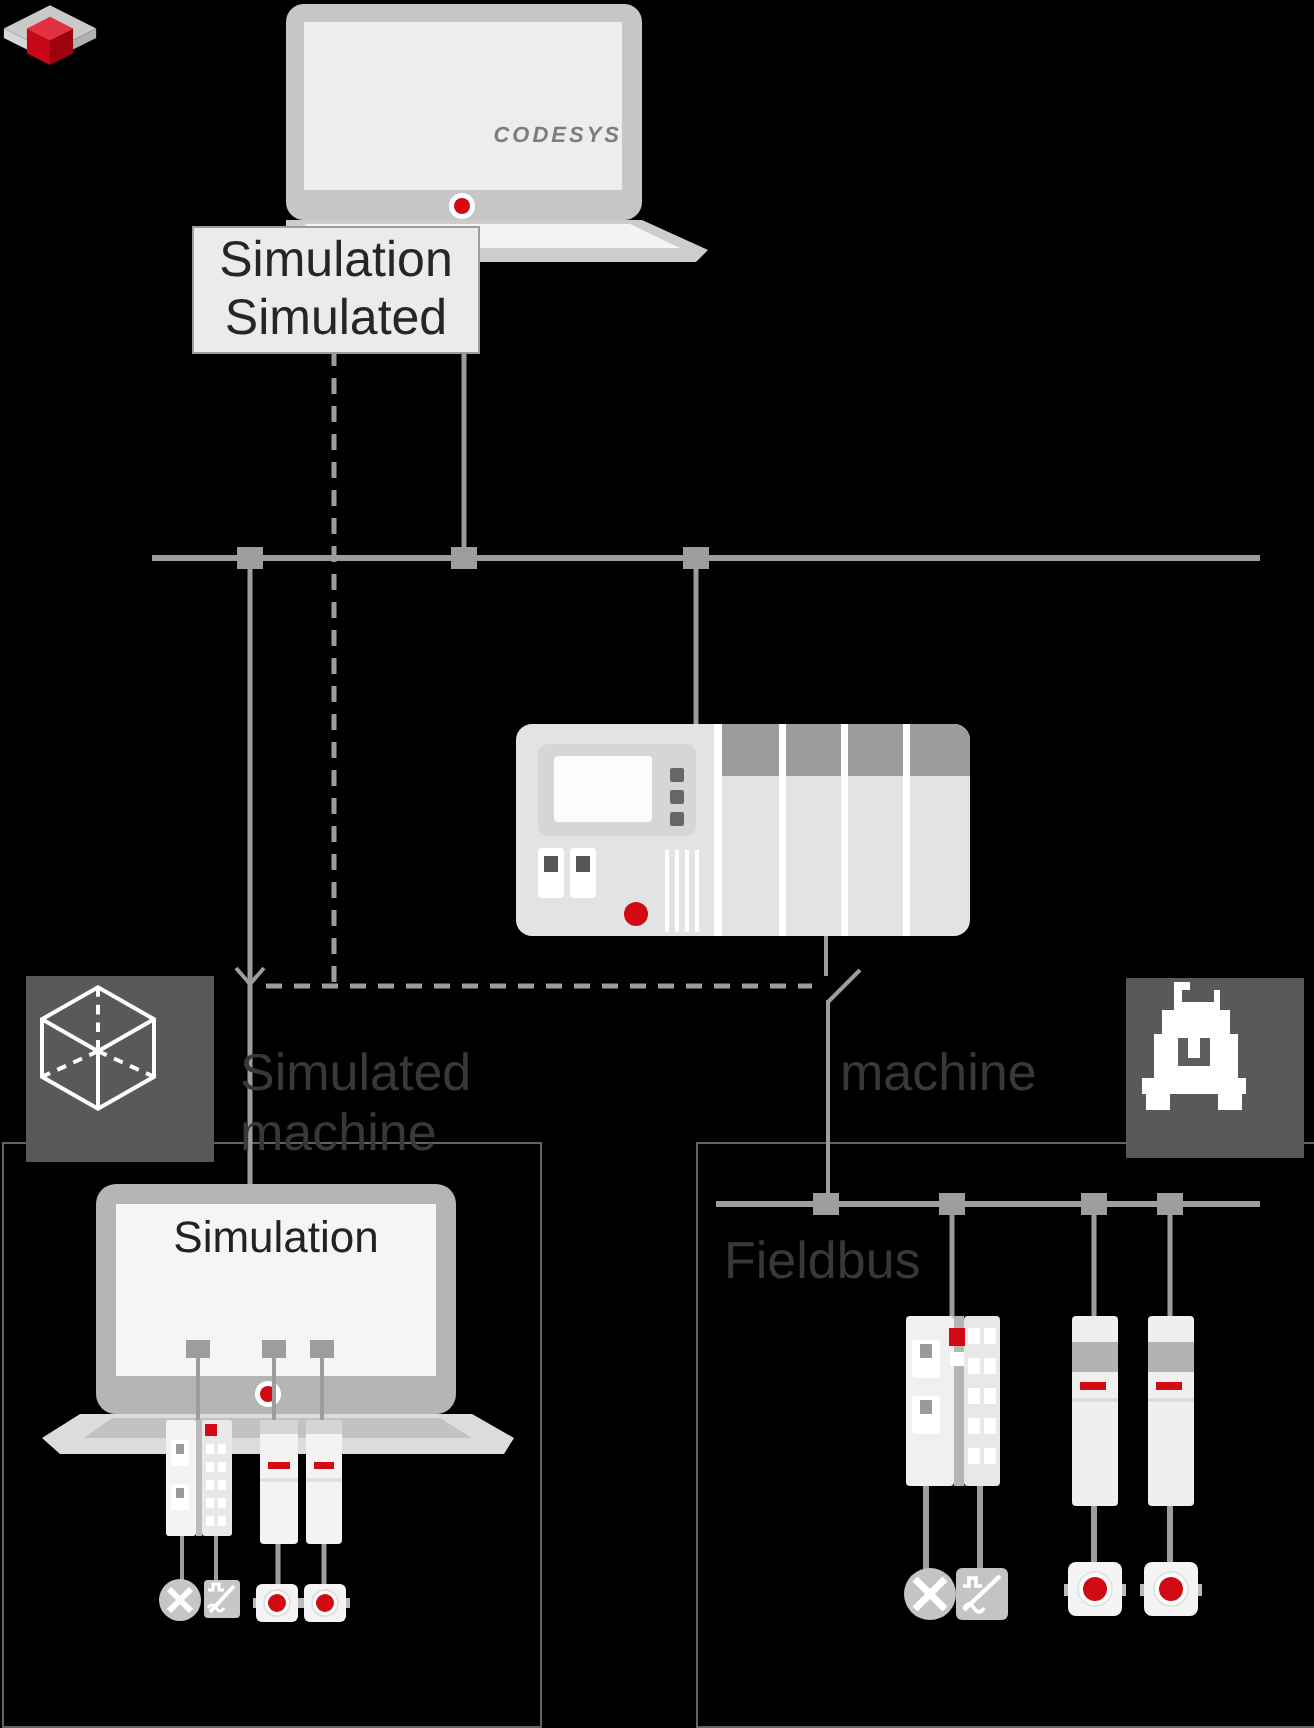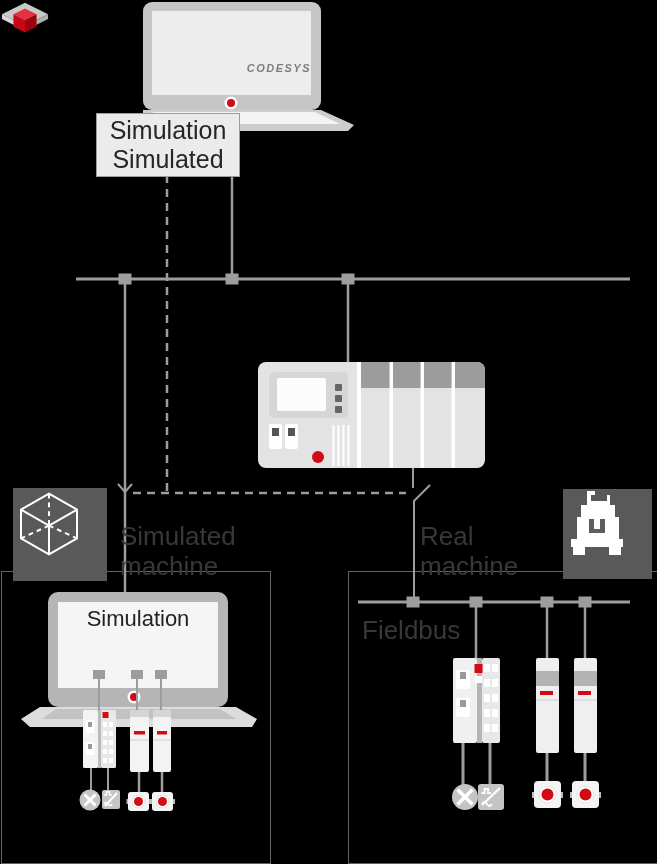--- a/index.html
+++ b/index.html
@@ -313,21 +313,20 @@
       <rect x="26" y="30" width="16" height="14" fill="#5e5e5e"></rect>
       <rect x="31" y="30" width="6" height="10" fill="#ffffff"></rect>
     </svg>
   </div>
 
   <div class="label center" style="left:120px;top:505px;width:160px;">
     <span>Simulated</span>
     <span>machine</span>
   </div>
   <div class="label center" style="left:420px;top:505px;width:140px;">
-    <span>Real</span>
     <span>machine</span>
   </div>
 
   <div class="screen-text">
     <span>Simulation</span>
   </div>
 
   <div class="label" style="left:362px;top:615px;">
     <span>Fieldbus</span>
   </div>

